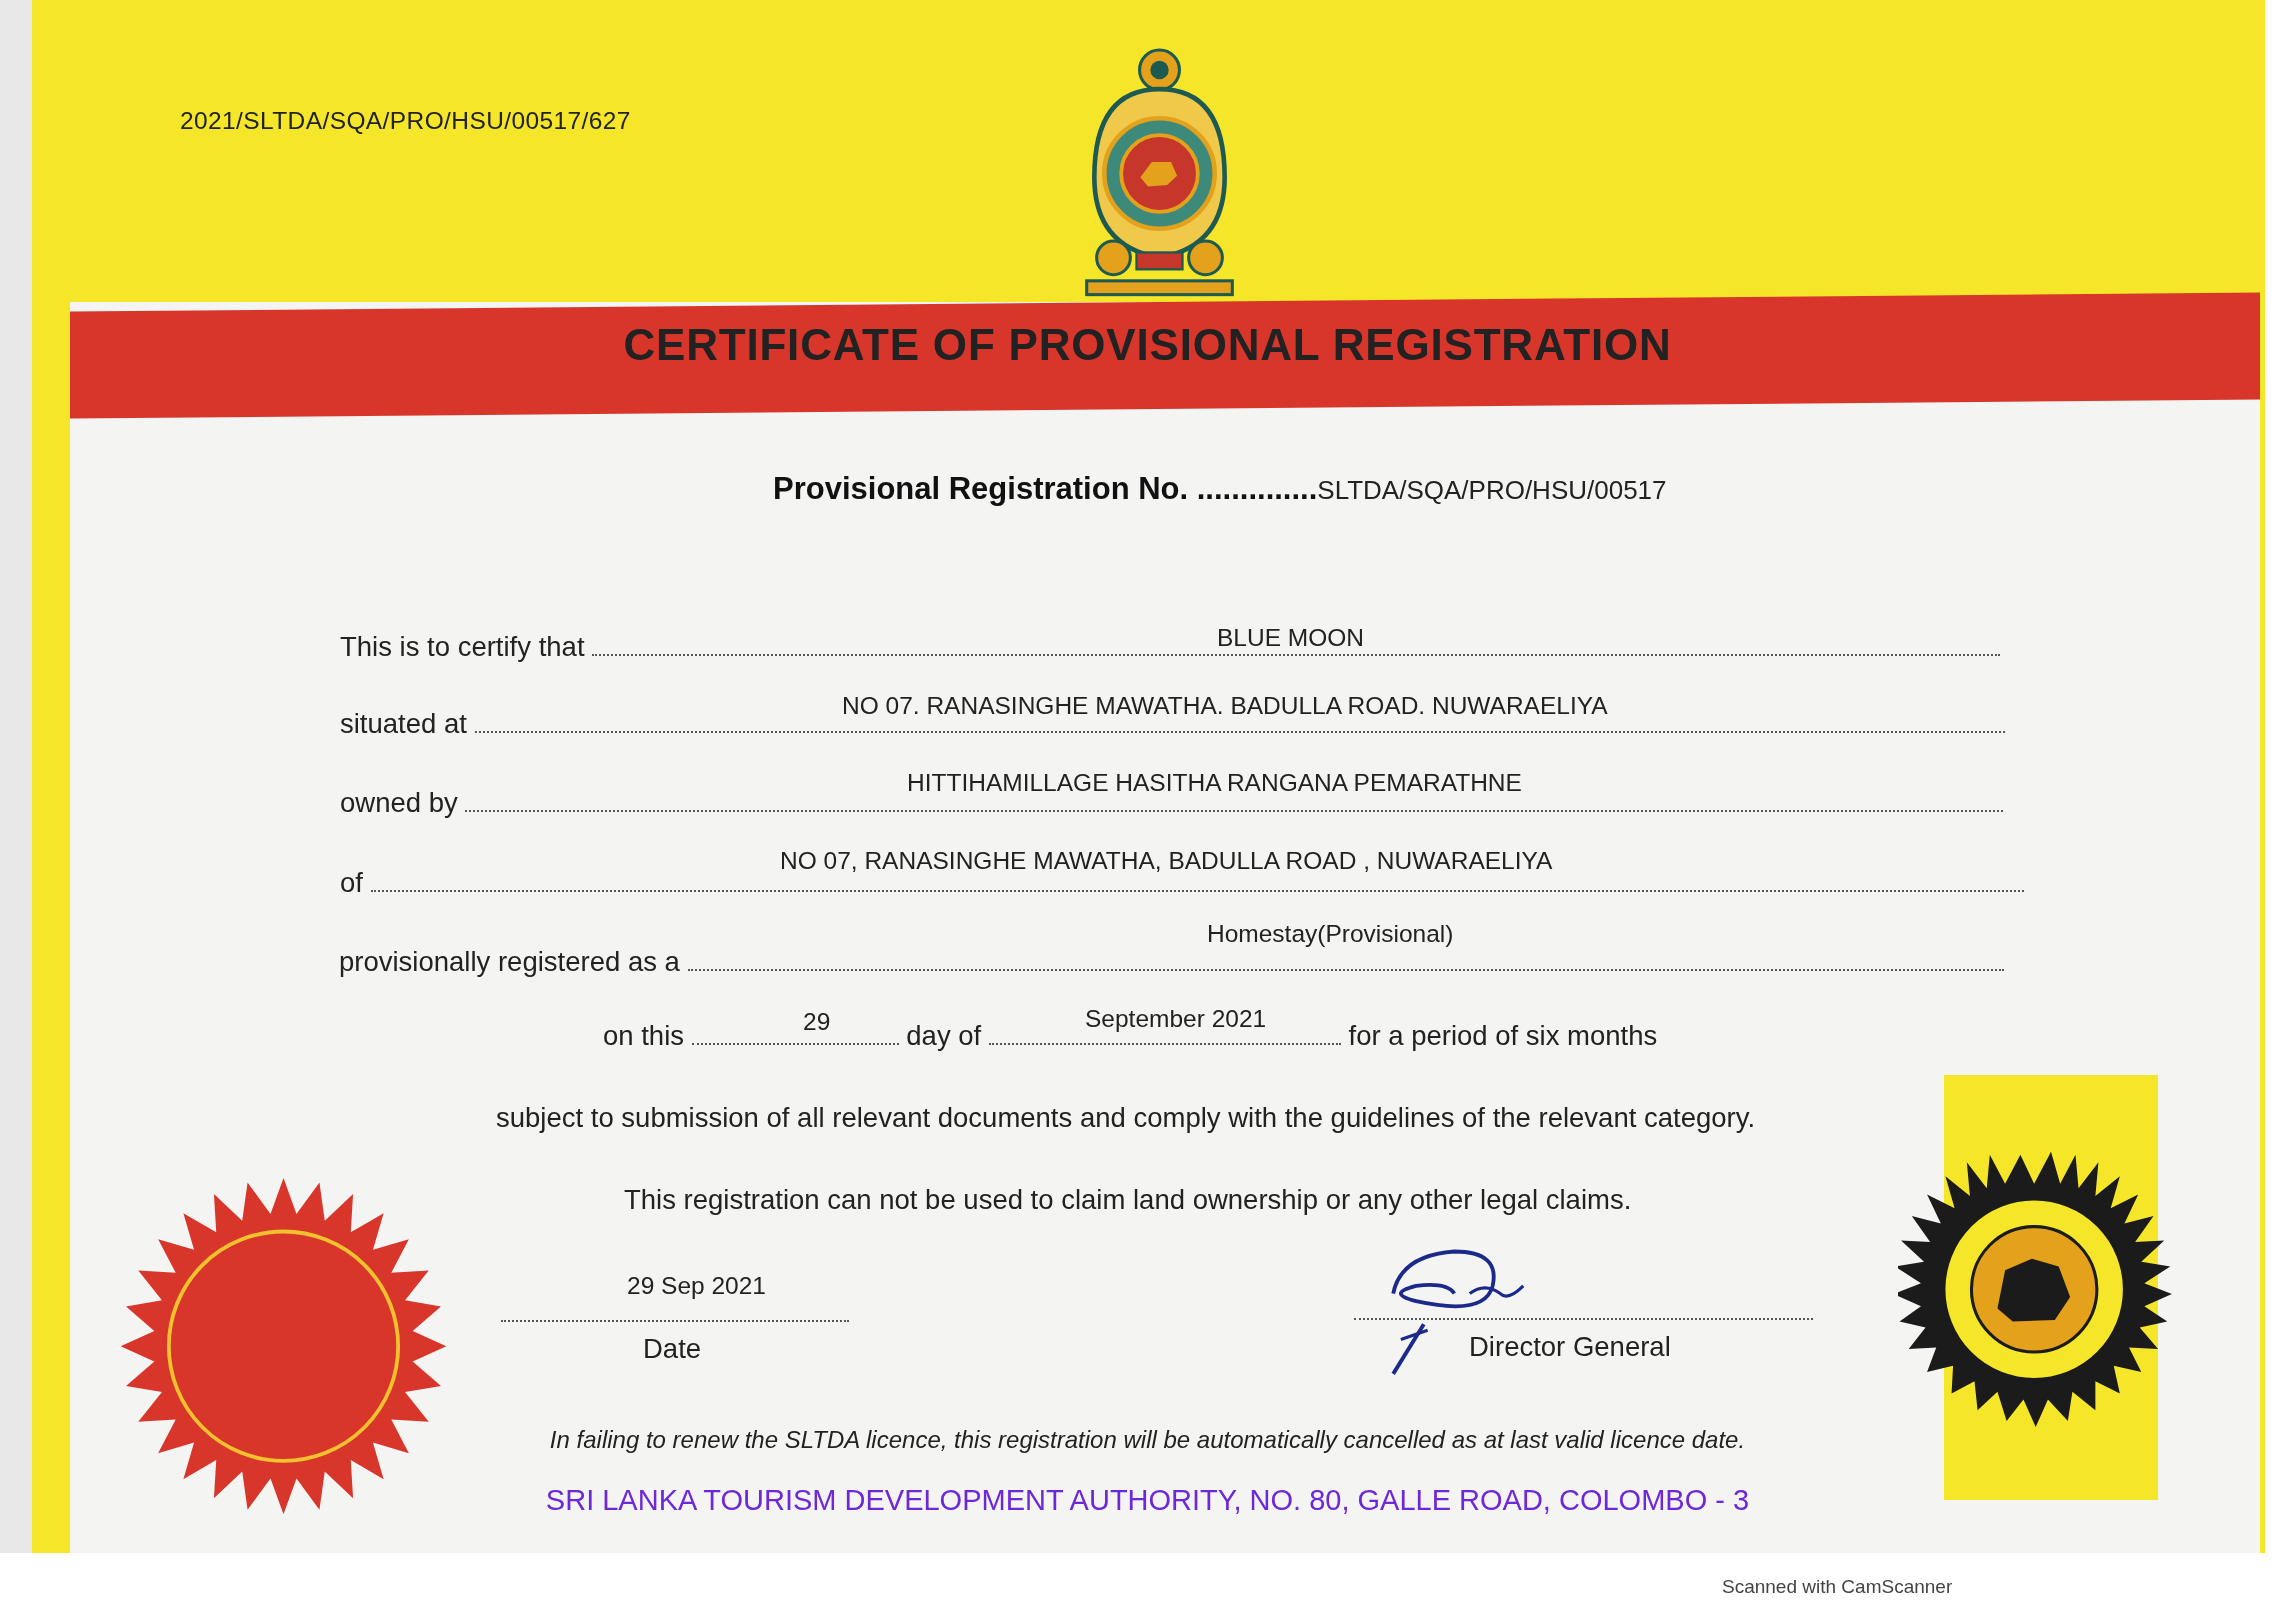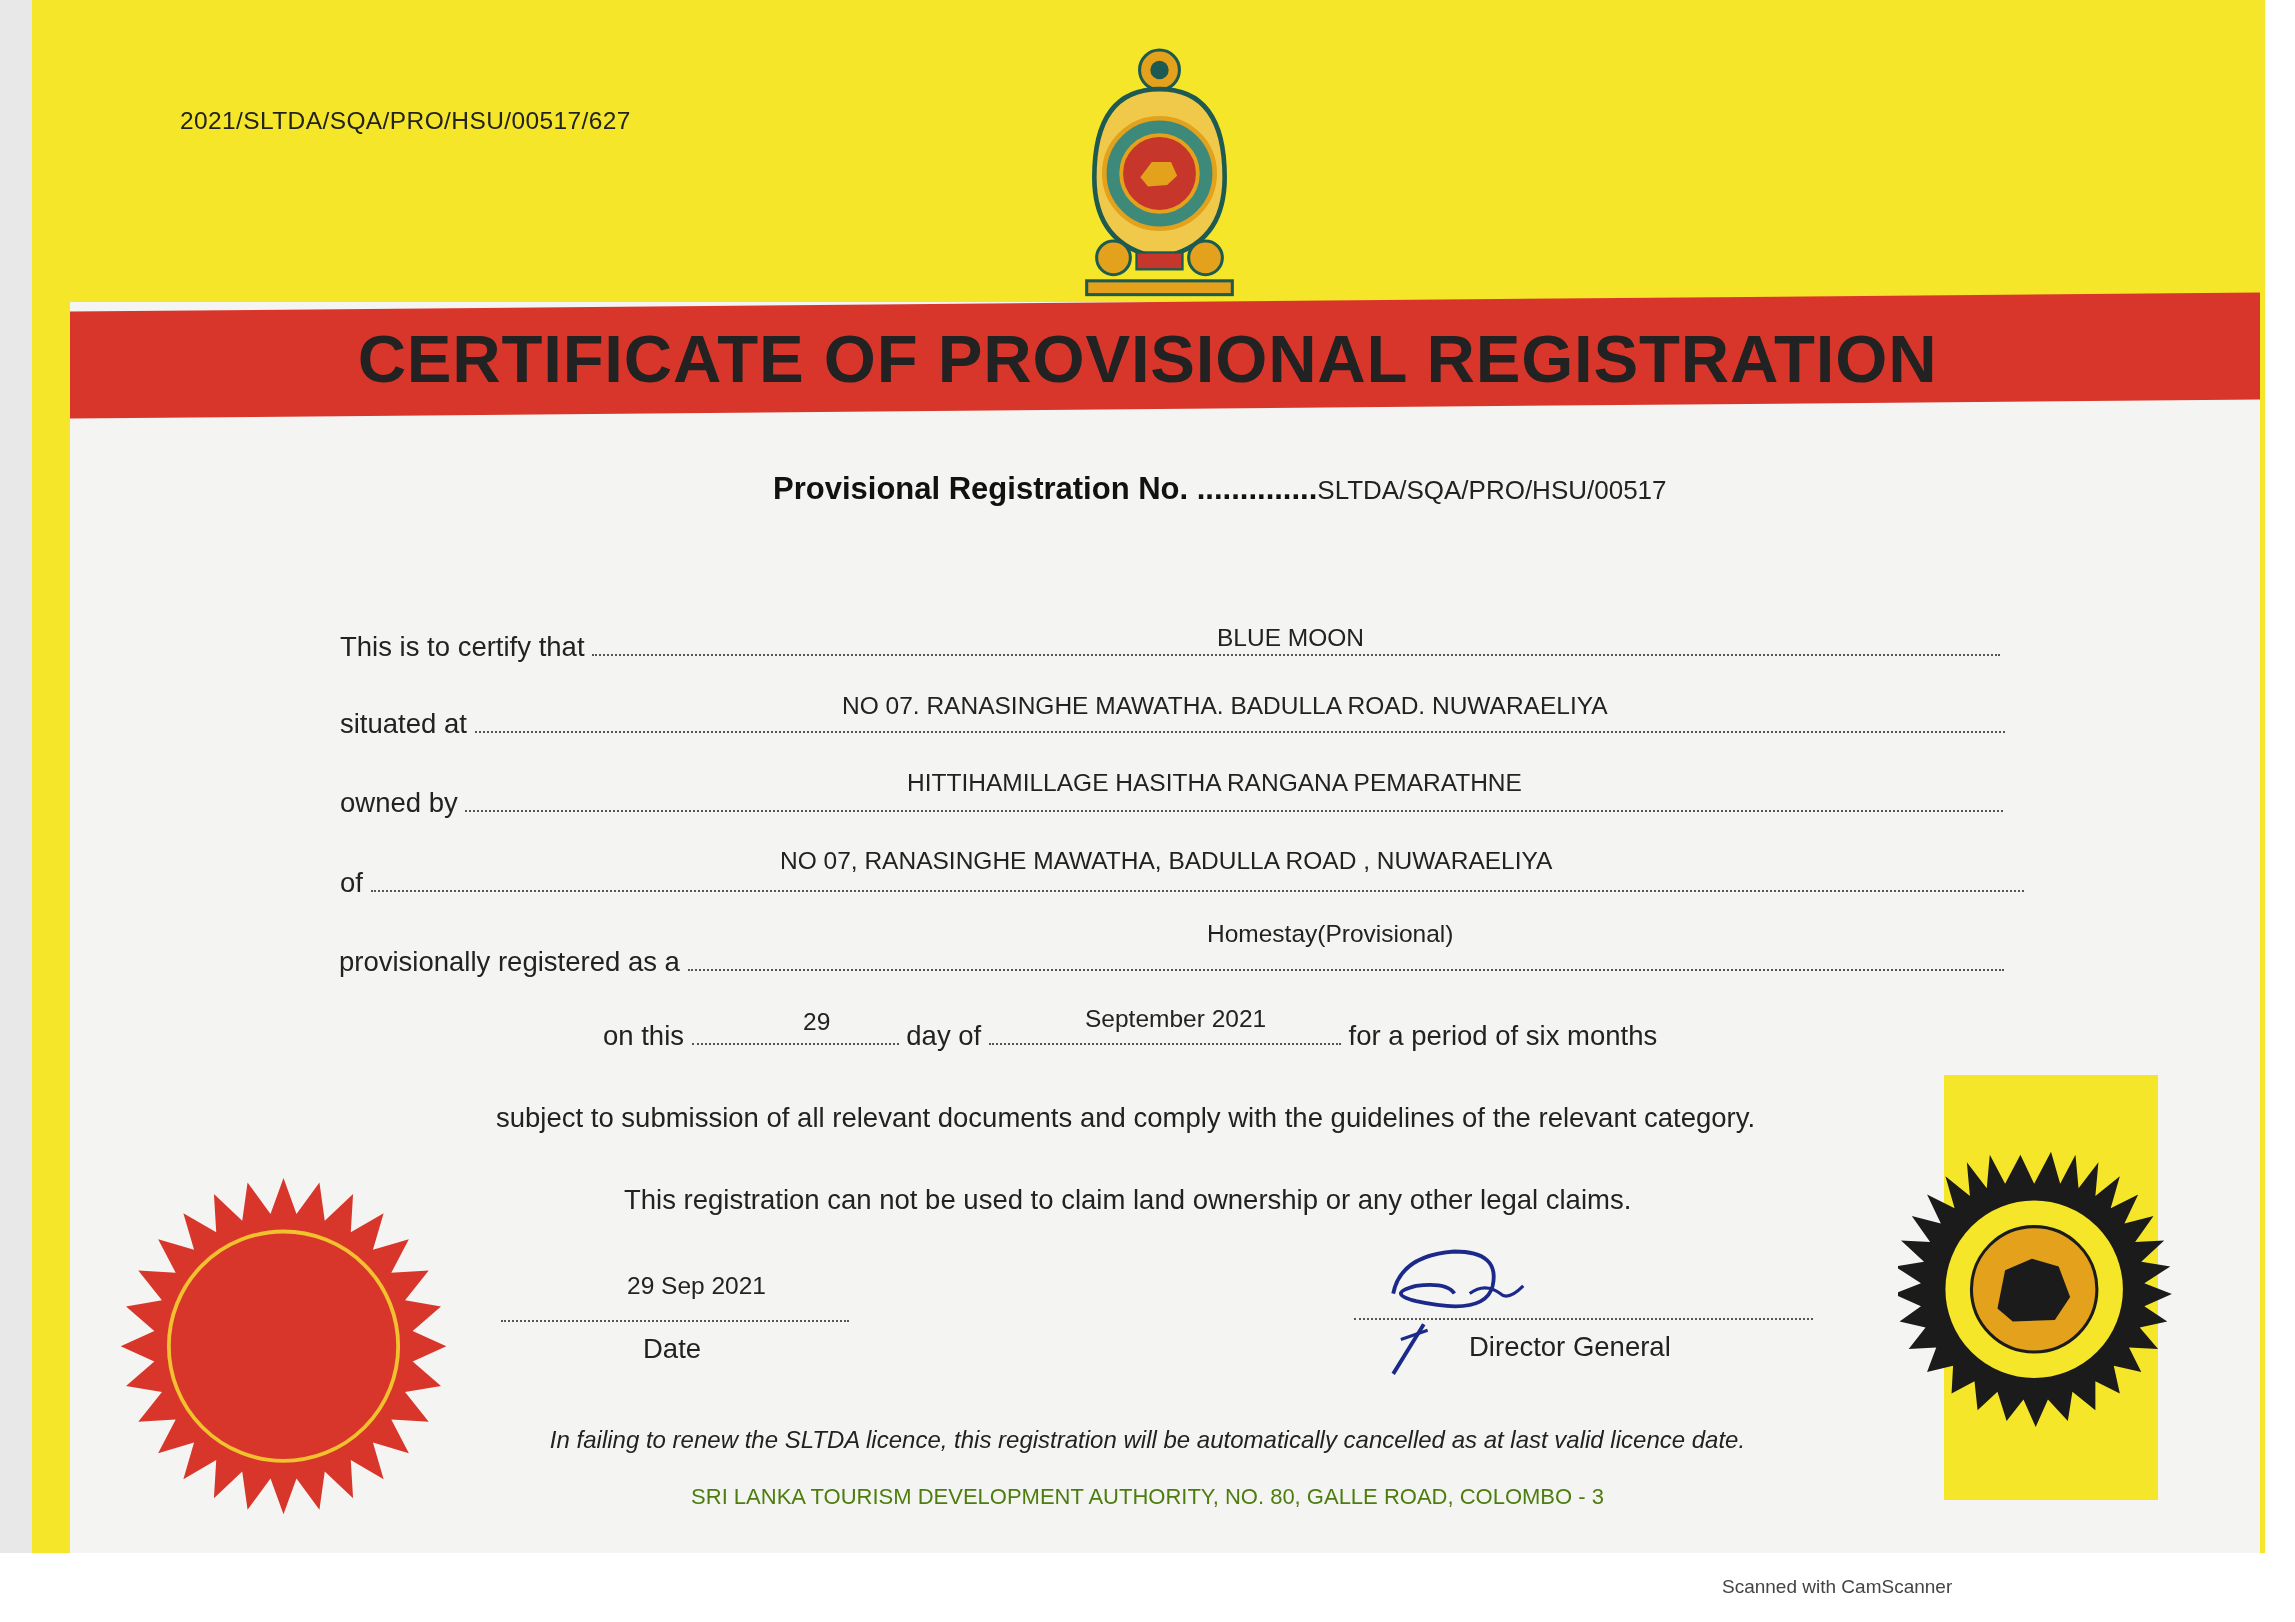--- a/index.html
+++ b/index.html
@@ -3,31 +3,31 @@
 <meta charset="utf-8">
 <style>
   html,body{margin:0;padding:0;}
   body{width:2295px;height:1622px;background:#ffffff;position:relative;overflow:hidden;font-family:"Liberation Sans",sans-serif;}
   .sheet{position:absolute;left:32px;top:0;width:2233px;height:1553px;background:#f6e62a;}
   .paper{position:absolute;left:70px;top:302px;width:2190px;height:1251px;background:#f4f4f2;}
   .leftshade{position:absolute;left:0;top:0;width:32px;height:1553px;background:#e8e8e8;}
   .ref{position:absolute;left:180px;top:107px;font-size:24.5px;color:#222;letter-spacing:0.4px;}
   .emblem{position:absolute;left:1079px;top:47px;width:161px;height:253px;}
   .banner{position:absolute;left:70px;top:302px;width:2190px;height:107px;background:#d8362b;transform:skewY(-0.5deg);}
-  .title{position:absolute;left:0;right:0;top:320px;text-align:center;font-size:67px;font-weight:bold;color:#222;letter-spacing:0.8px;}
+  .title{position:absolute;left:0;right:0;top:320px;text-align:center;font-size:44px;font-weight:bold;color:#222;letter-spacing:0.8px;}
   .regline{position:absolute;left:773px;top:471px;font-size:31px;font-weight:bold;color:#111;}
   .regline .val{font-weight:normal;font-size:26px;color:#222;}
   .row{position:absolute;font-size:27.5px;color:#222;white-space:nowrap;}
   .dots{display:inline-block;border-bottom:2.3px dotted #555;vertical-align:baseline;height:7.7px;}
   .fill{position:absolute;font-size:24.5px;color:#222;white-space:nowrap;}
   .seal-left{position:absolute;left:115px;top:1178px;width:337px;height:344px;}
   .seal-right{position:absolute;left:1944px;top:1075px;width:214px;height:425px;background:#f6e62a;}
   .seal-right svg{position:absolute;left:-46px;top:69px;}
   .footer1{position:absolute;left:0;right:0;top:1426px;text-align:center;font-size:24px;font-style:italic;color:#222;}
-  .footer2{position:absolute;left:0;right:0;top:1484px;text-align:center;font-size:22px;color:#4d7c0f;}
+  .footer2{position:absolute;left:0;right:0;top:1484px;text-align:center;font-size:29px;color:#6d28d9;}
   .cams{position:absolute;left:1722px;top:1576px;font-size:19px;color:#444;}
 </style>
 </head>
 <body>
 
 <div class="leftshade"></div>
 <div class="sheet"></div>
 <div class="paper"></div>
 
 <div class="ref">2021/SLTDA/SQA/PRO/HSU/00517/627</div>

